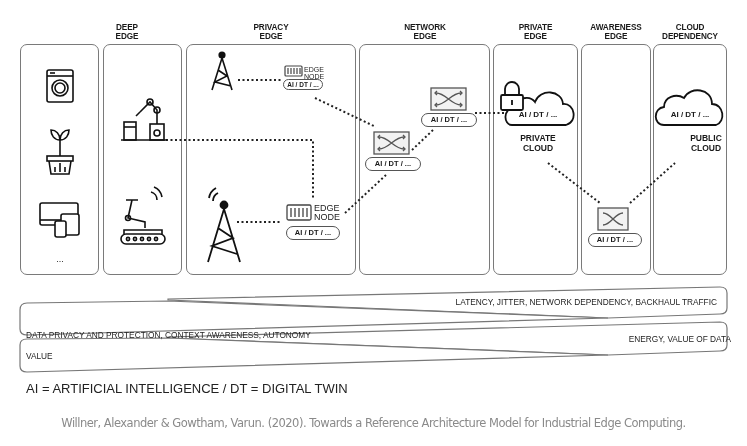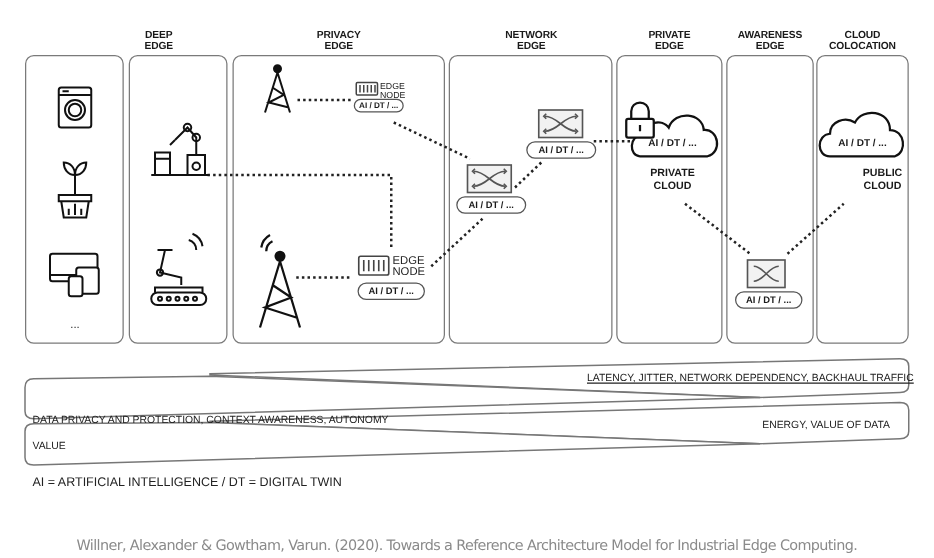--- a/index.html
+++ b/index.html
@@ -4,34 +4,34 @@
 <style>
   html, body { margin:0; padding:0; background:#ffffff; }
   body { width:747px; height:446px; position:relative; overflow:hidden; font-family:"Liberation Sans", sans-serif; color:#1a1a1a; }
   .col-title { position:absolute; top:23px; font-size:8.2px; font-weight:bold; text-align:center; line-height:9px; letter-spacing:-0.1px; }
   .panel { position:absolute; top:44px; height:231px; border:1.3px solid #7a7a7a; border-radius:7px; box-sizing:border-box; background:#fff; }
   .pill { position:absolute; height:12px; border:1.2px solid #555; border-radius:7px; font-size:7.5px; font-weight:bold; line-height:12px; text-align:center; background:#fff; box-sizing:content-box; white-space:nowrap; }
   .node-label { position:absolute; font-size:7px; line-height:7px; color:#222; }
   .node-label.big { font-size:9px; line-height:9px; }
   .cloud-text { position:absolute; font-size:8.5px; font-weight:bold; text-align:center; line-height:10px; }
   .band-text { position:absolute; font-size:8.3px; color:#222; white-space:nowrap; }
-  .legend { position:absolute; left:26px; top:381px; font-size:10px; color:#222; }
-  .citation { position:absolute; left:0; width:747px; top:429px; text-align:center; font-size:11.5px; color:#8a8a8a; font-family:"DejaVu Sans", sans-serif; letter-spacing:-0.5px; }
+  .legend { position:absolute; left:26px; top:381px; font-size:13px; color:#222; }
+  .citation { position:absolute; left:0; width:747px; top:416px; text-align:center; font-size:11.5px; color:#8a8a8a; font-family:"DejaVu Sans", sans-serif; letter-spacing:-0.5px; }
   svg { position:absolute; left:0; top:0; }
 </style>
 </head>
 <body>
 
 <div class="col-title" style="left:20px;width:78px;margin-top:24px;"><span>PRODUCT</span><br><span>EDGE</span></div>
 <div class="col-title" style="left:88px;width:78px;text-align:center;"><span>DEEP</span><br><span>EDGE</span></div>
 <div class="col-title" style="left:186px;width:170px;"><span>PRIVACY</span><br><span>EDGE</span></div>
 <div class="col-title" style="left:360px;width:130px;"><span>NETWORK</span><br><span>EDGE</span></div>
 <div class="col-title" style="left:493px;width:85px;"><span>PRIVATE</span><br><span>EDGE</span></div>
 <div class="col-title" style="left:580px;width:72px;"><span>AWARENESS</span><br><span>EDGE</span></div>
-<div class="col-title" style="left:653px;width:74px;"><span>CLOUD</span><br><span>COLOCATION</span></div>
+<div class="col-title" style="left:653px;width:74px;"><span>CLOUD</span><br><span>DEPENDENCY</span></div>
 
 <div class="panel" style="left:20px;width:79px;"></div>
 <div class="panel" style="left:103px;width:79px;"></div>
 <div class="panel" style="left:186px;width:170px;"></div>
 <div class="panel" style="left:359px;width:131px;"></div>
 <div class="panel" style="left:493px;width:85px;"></div>
 <div class="panel" style="left:581px;width:70px;"></div>
 <div class="panel" style="left:653px;width:74px;"></div>
 
 <svg width="747" height="446" viewBox="0 0 747 446">
@@ -160,20 +160,20 @@
 <div class="pill" style="left:365px;top:157px;width:54px;">AI / DT / ...</div>
 
 <div class="pill" style="left:588px;top:233px;width:52px;">AI / DT / ...</div>
 
 <div class="cloud-text" style="left:505px;top:110px;width:66px;font-size:8px;">AI / DT / ...</div>
 <div class="cloud-text" style="left:505px;top:133px;width:66px;"><span>PRIVATE</span><br><span>CLOUD</span></div>
 
 <div class="cloud-text" style="left:656px;top:110px;width:68px;font-size:8px;">AI / DT / ...</div>
 <div class="cloud-text" style="left:672px;top:133px;width:68px;"><span>PUBLIC</span><br><span>CLOUD</span></div>
 
-<div class="band-text" style="right:16px;top:297px;text-decoration:underline;">LATENCY, JITTER, NETWORK DEPENDENCY, BACKHAUL TRAFFIC</div>
+<div class="band-text" style="right:30px;top:297px;">LATENCY, JITTER, NETWORK DEPENDENCY, BACKHAUL TRAFFIC</div>
 <div class="band-text" style="left:26px;top:330px;">DATA PRIVACY AND PROTECTION, CONTEXT AWARENESS, AUTONOMY</div>
-<div class="band-text" style="right:35px;top:334px;">ENERGY, VALUE OF DATA</div>
+<div class="band-text" style="right:16px;top:334px;">ENERGY, VALUE OF DATA</div>
 <div class="band-text" style="left:26px;top:351px;">VALUE</div>
 
 <div class="legend">AI = ARTIFICIAL INTELLIGENCE  /  DT = DIGITAL TWIN</div>
 
 <div class="citation">Willner, Alexander &amp; Gowtham, Varun. (2020). Towards a Reference Architecture Model for Industrial Edge Computing.</div>
 
 </body></html>

